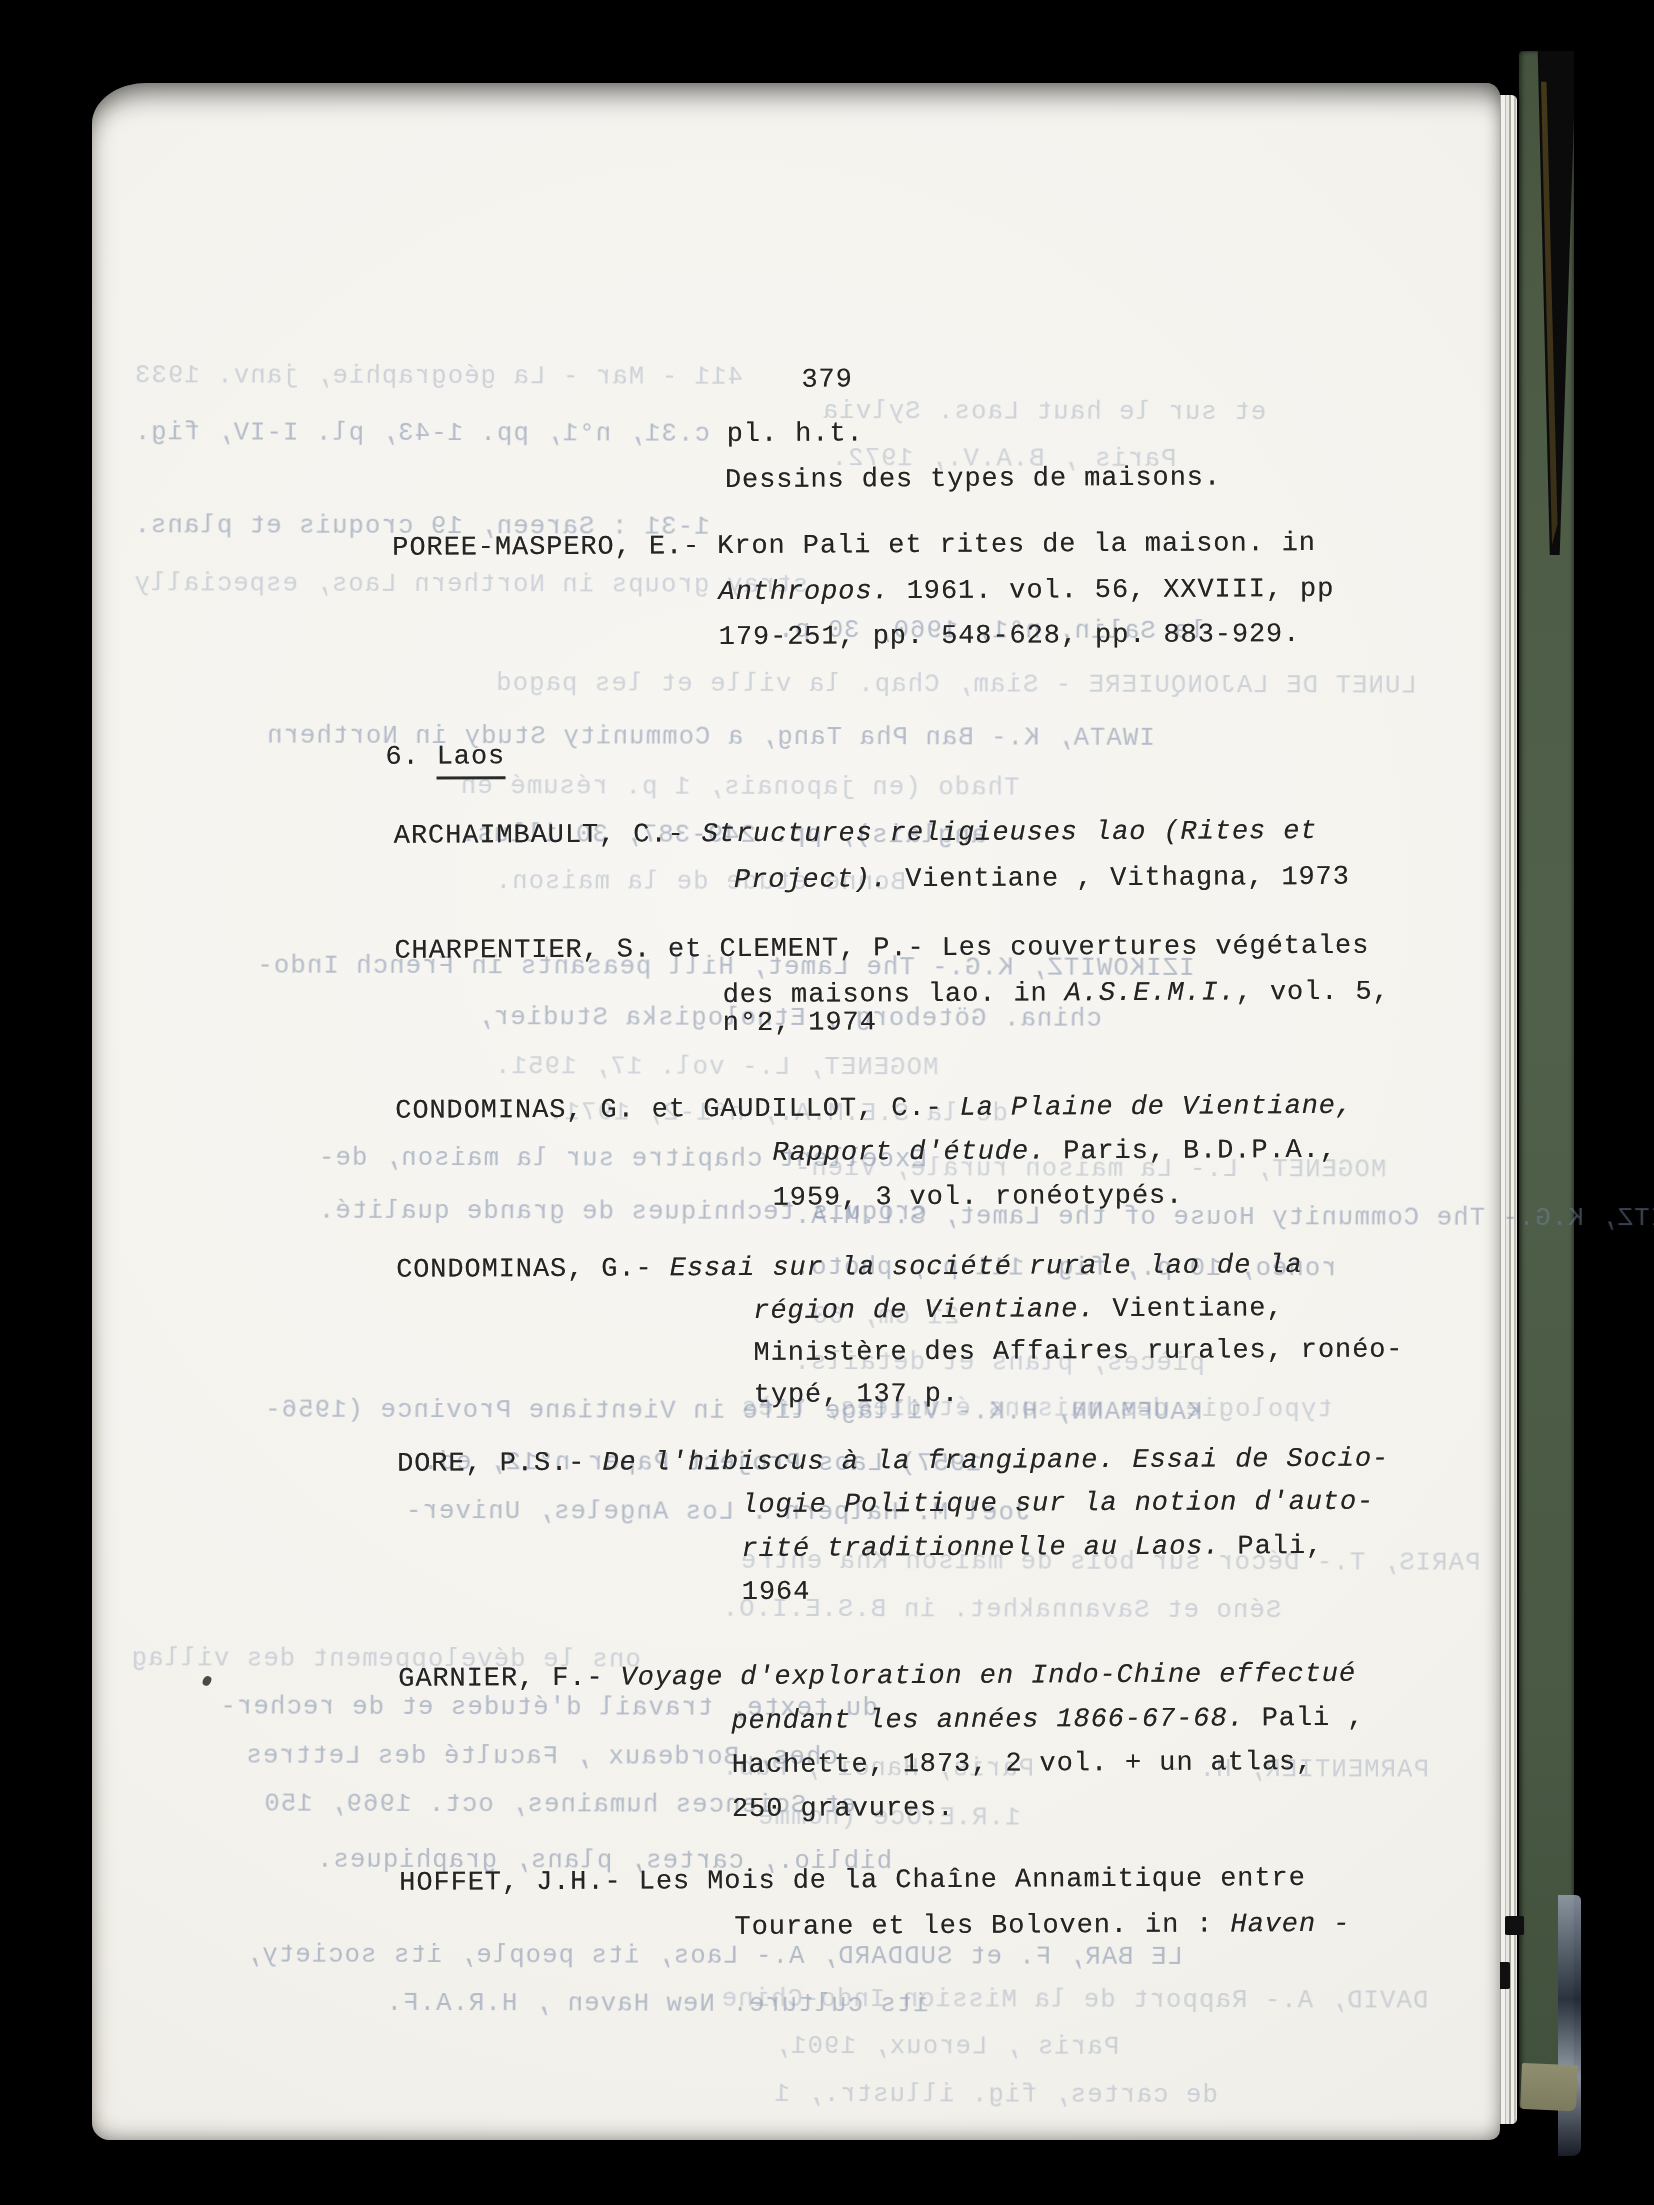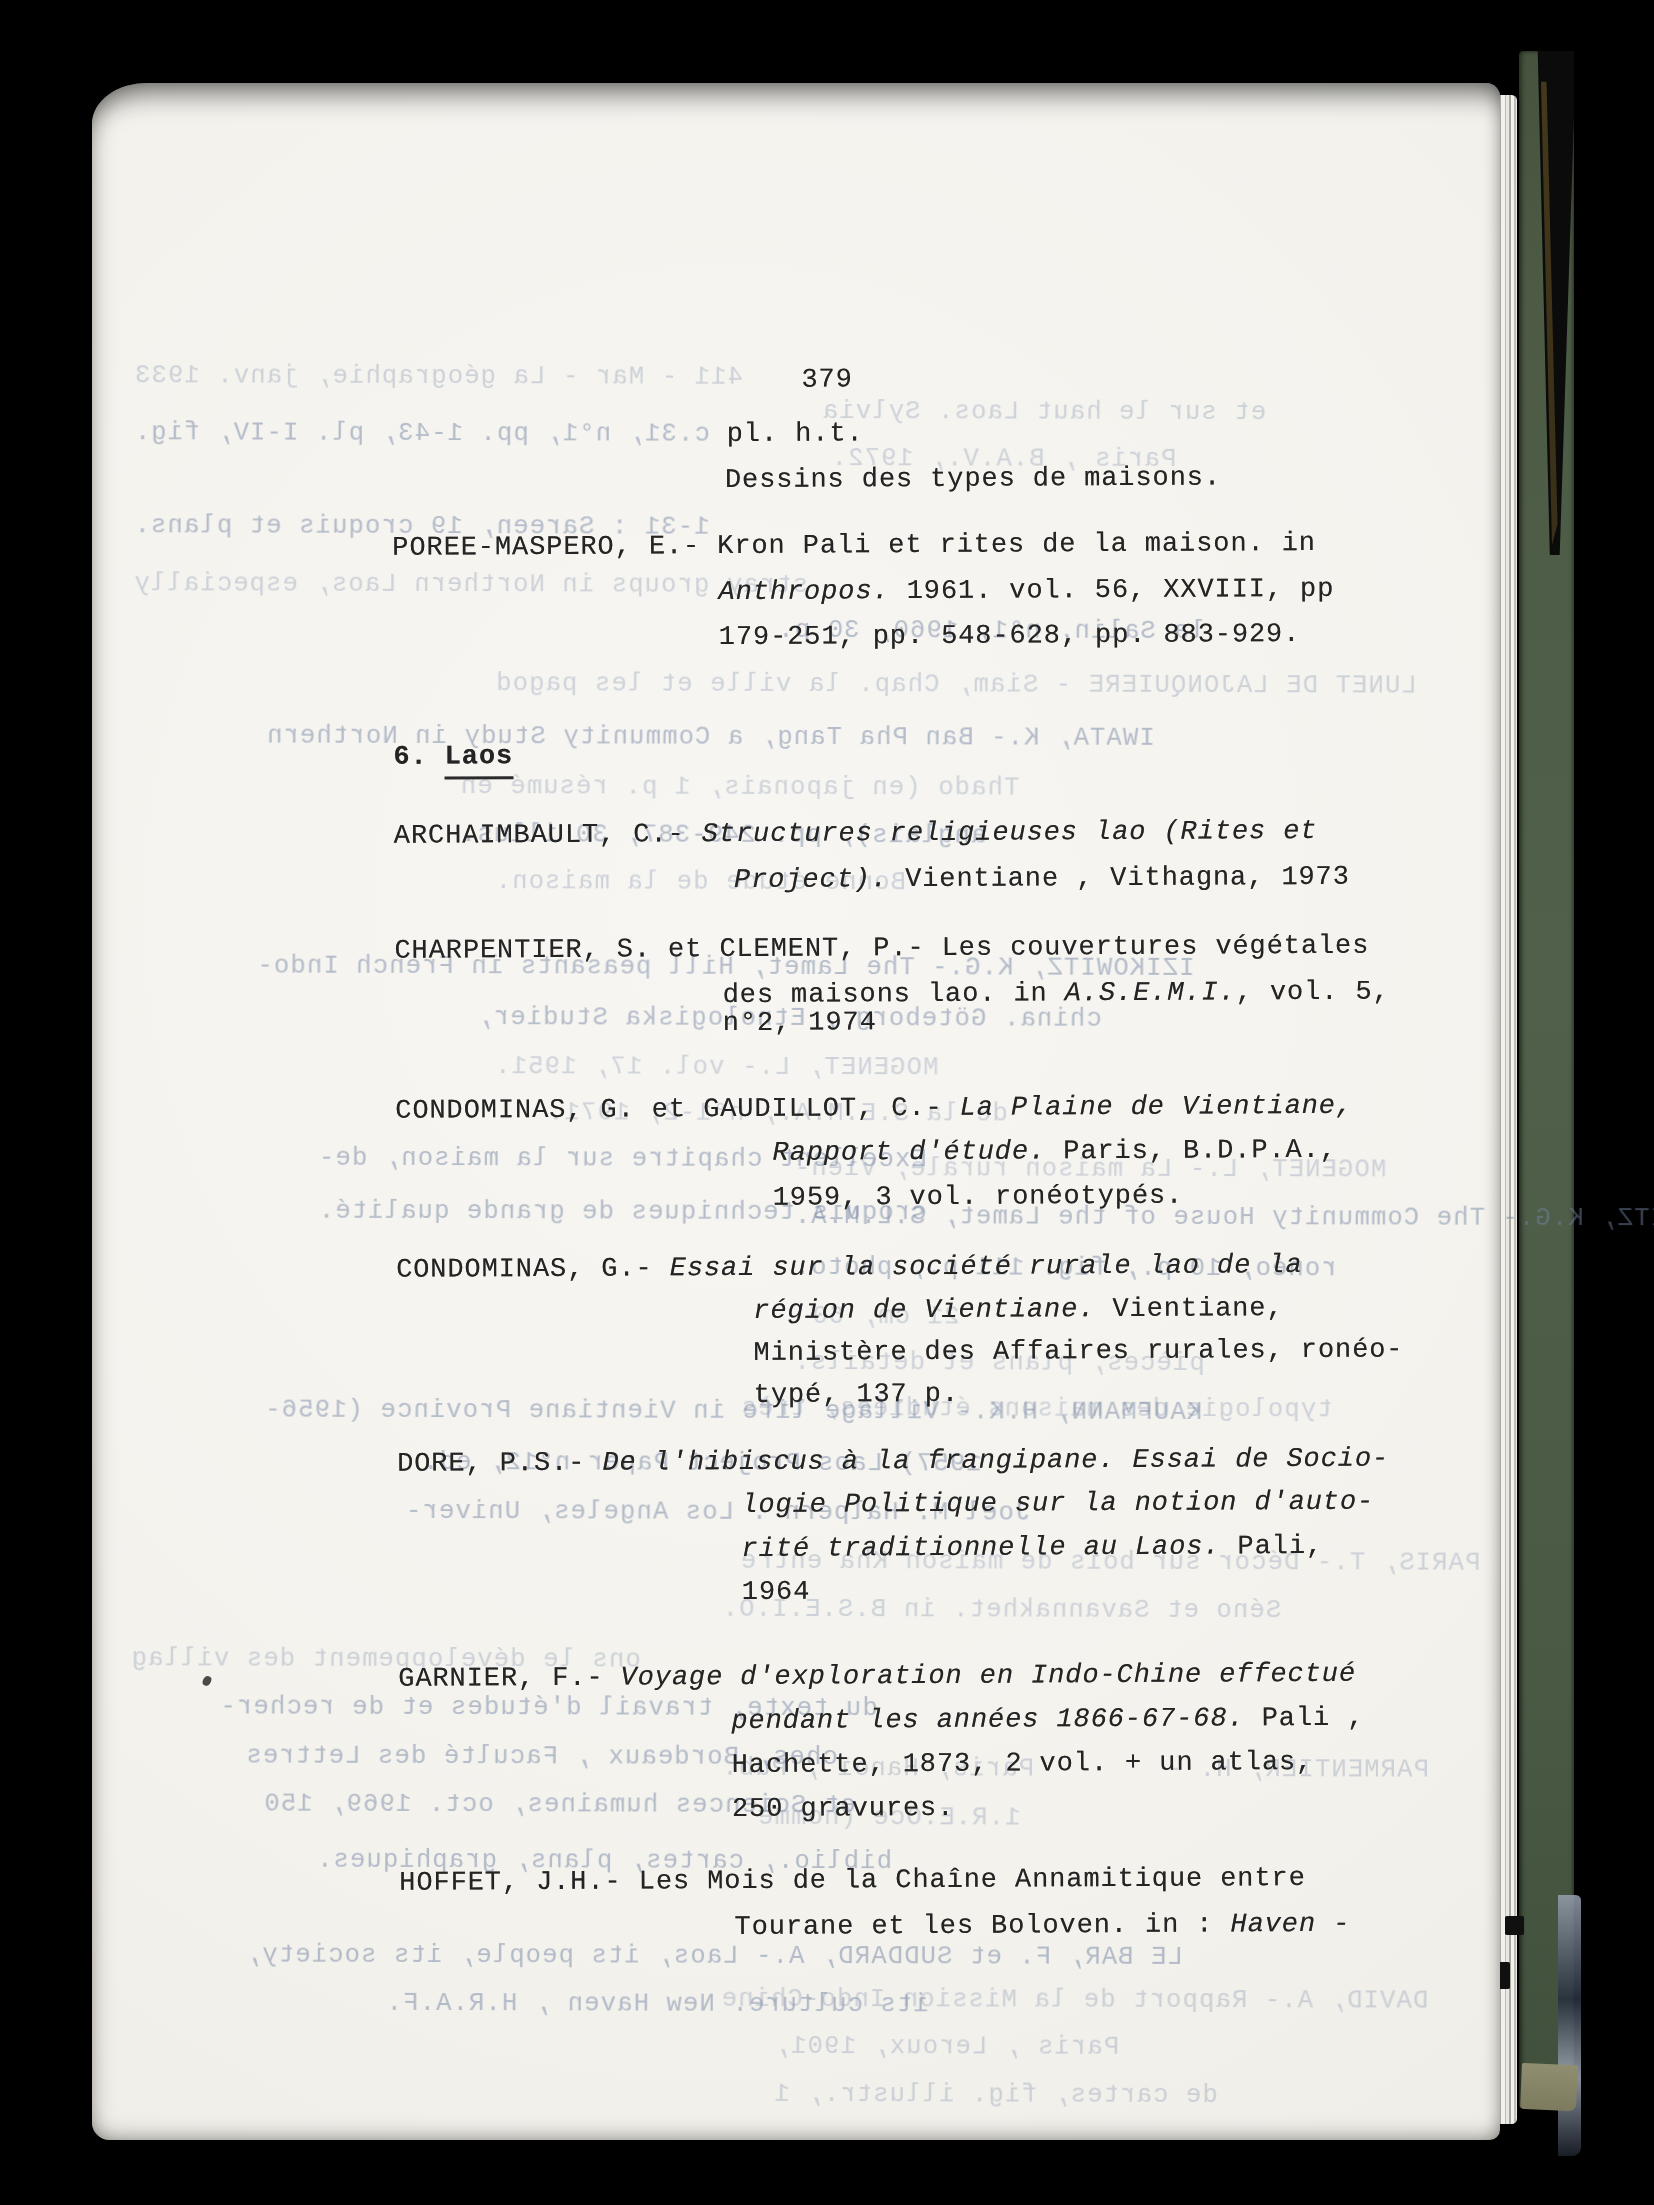--- a/index.html
+++ b/index.html
@@ -159,21 +159,21 @@
       <div class="ghost" style="left: 776px; top: 2082px;">de cartes, fig. illustr., 1</div>
     </div>
 
   <div class="text-layer">
       <div class="tline" style="left: 805px; top: 369px;"><span>379</span></div>
       <div class="tline" style="left: 730px; top: 423px;"><span>pl. h.t.</span></div>
       <div class="tline" style="left: 728px; top: 469px;"><span>Dessins des types de maisons.</span></div>
       <div class="tline" style="left: 395px; top: 535px;"><span>POREE-MASPERO, E.- Kron Pali et rites de la maison. in</span></div>
       <div class="tline" style="left: 721px; top: 581px;"><span class="it">Anthropos.</span><span> 1961. vol. 56, XXVIII, pp</span></div>
       <div class="tline" style="left: 721px; top: 626px;"><span>179-251, pp. 548-628, pp. 883-929.</span></div>
-      <div class="tline" style="left: 395px; top: 744px; font-weight: bold;"><span>6. </span><span class="ul">Laos</span></div>
+      <div class="tline" style="left: 387px; top: 744px;"><span>6. </span><span class="ul">Laos</span></div>
       <div class="tline" style="left: 395px; top: 823px;"><span>ARCHAIMBAULT, C.- </span><span class="it">Structures religieuses lao (Rites et</span></div>
       <div class="tline" style="left: 735px; top: 869px;"><span class="it">Project).</span><span> Vientiane , Vithagna, 1973</span></div>
       <div class="tline" style="left: 395px; top: 938px;"><span>CHARPENTIER, S. et CLEMENT, P.- Les couvertures végétales</span></div>
       <div class="tline" style="left: 723px; top: 984px;"><span>des maisons lao. in </span><span class="it">A.S.E.M.I.</span><span>, vol. 5,</span></div>
       <div class="tline" style="left: 723px; top: 1012px;"><span>n°2, 1974</span></div>
       <div class="tline" style="left: 395px; top: 1098px;"><span>CONDOMINAS, G. et GAUDILLOT, C.- </span><span class="it">La Plaine de Vientiane,</span></div>
       <div class="tline" style="left: 772px; top: 1142px;"><span class="it">Rapport d'étude.</span><span> Paris, B.D.P.A.,</span></div>
       <div class="tline" style="left: 772px; top: 1187px;"><span>1959, 3 vol. ronéotypés.</span></div>
       <div class="tline" style="left: 395px; top: 1257px;"><span>CONDOMINAS, G.- </span><span class="it">Essai sur la société rurale lao de la</span></div>
       <div class="tline" style="left: 752px; top: 1300px;"><span class="it">région de Vientiane.</span><span> Vientiane,</span></div>

